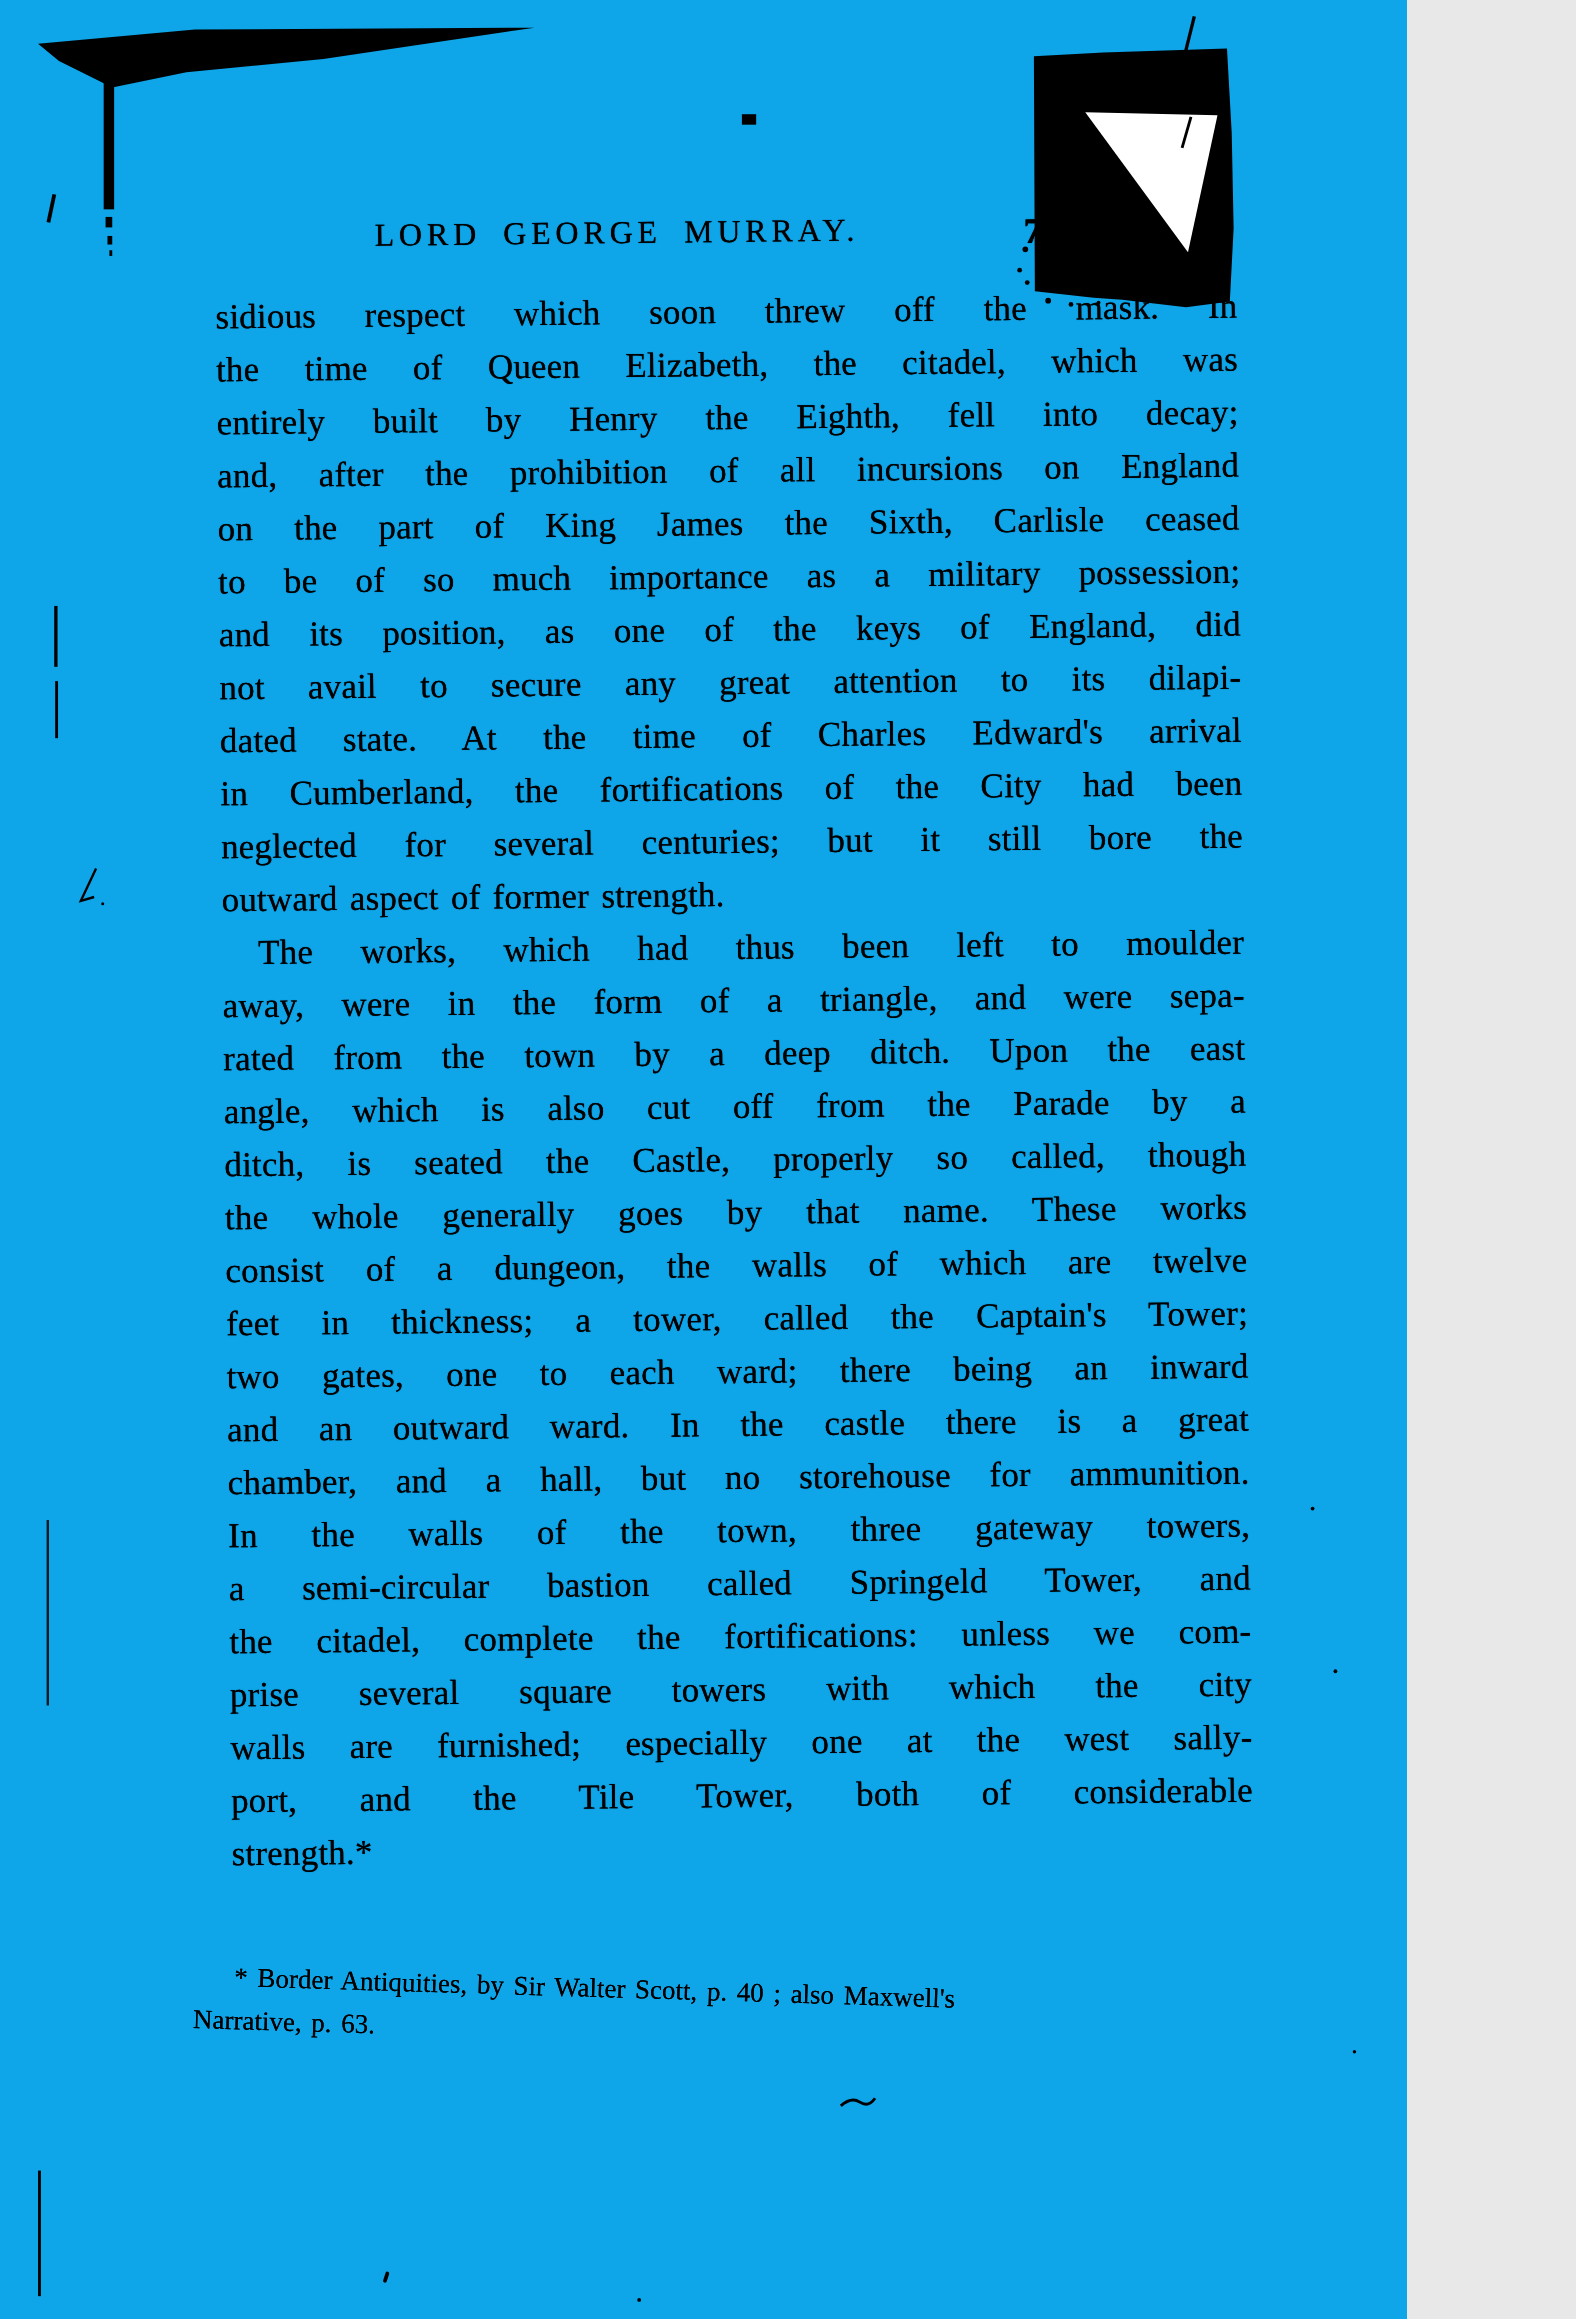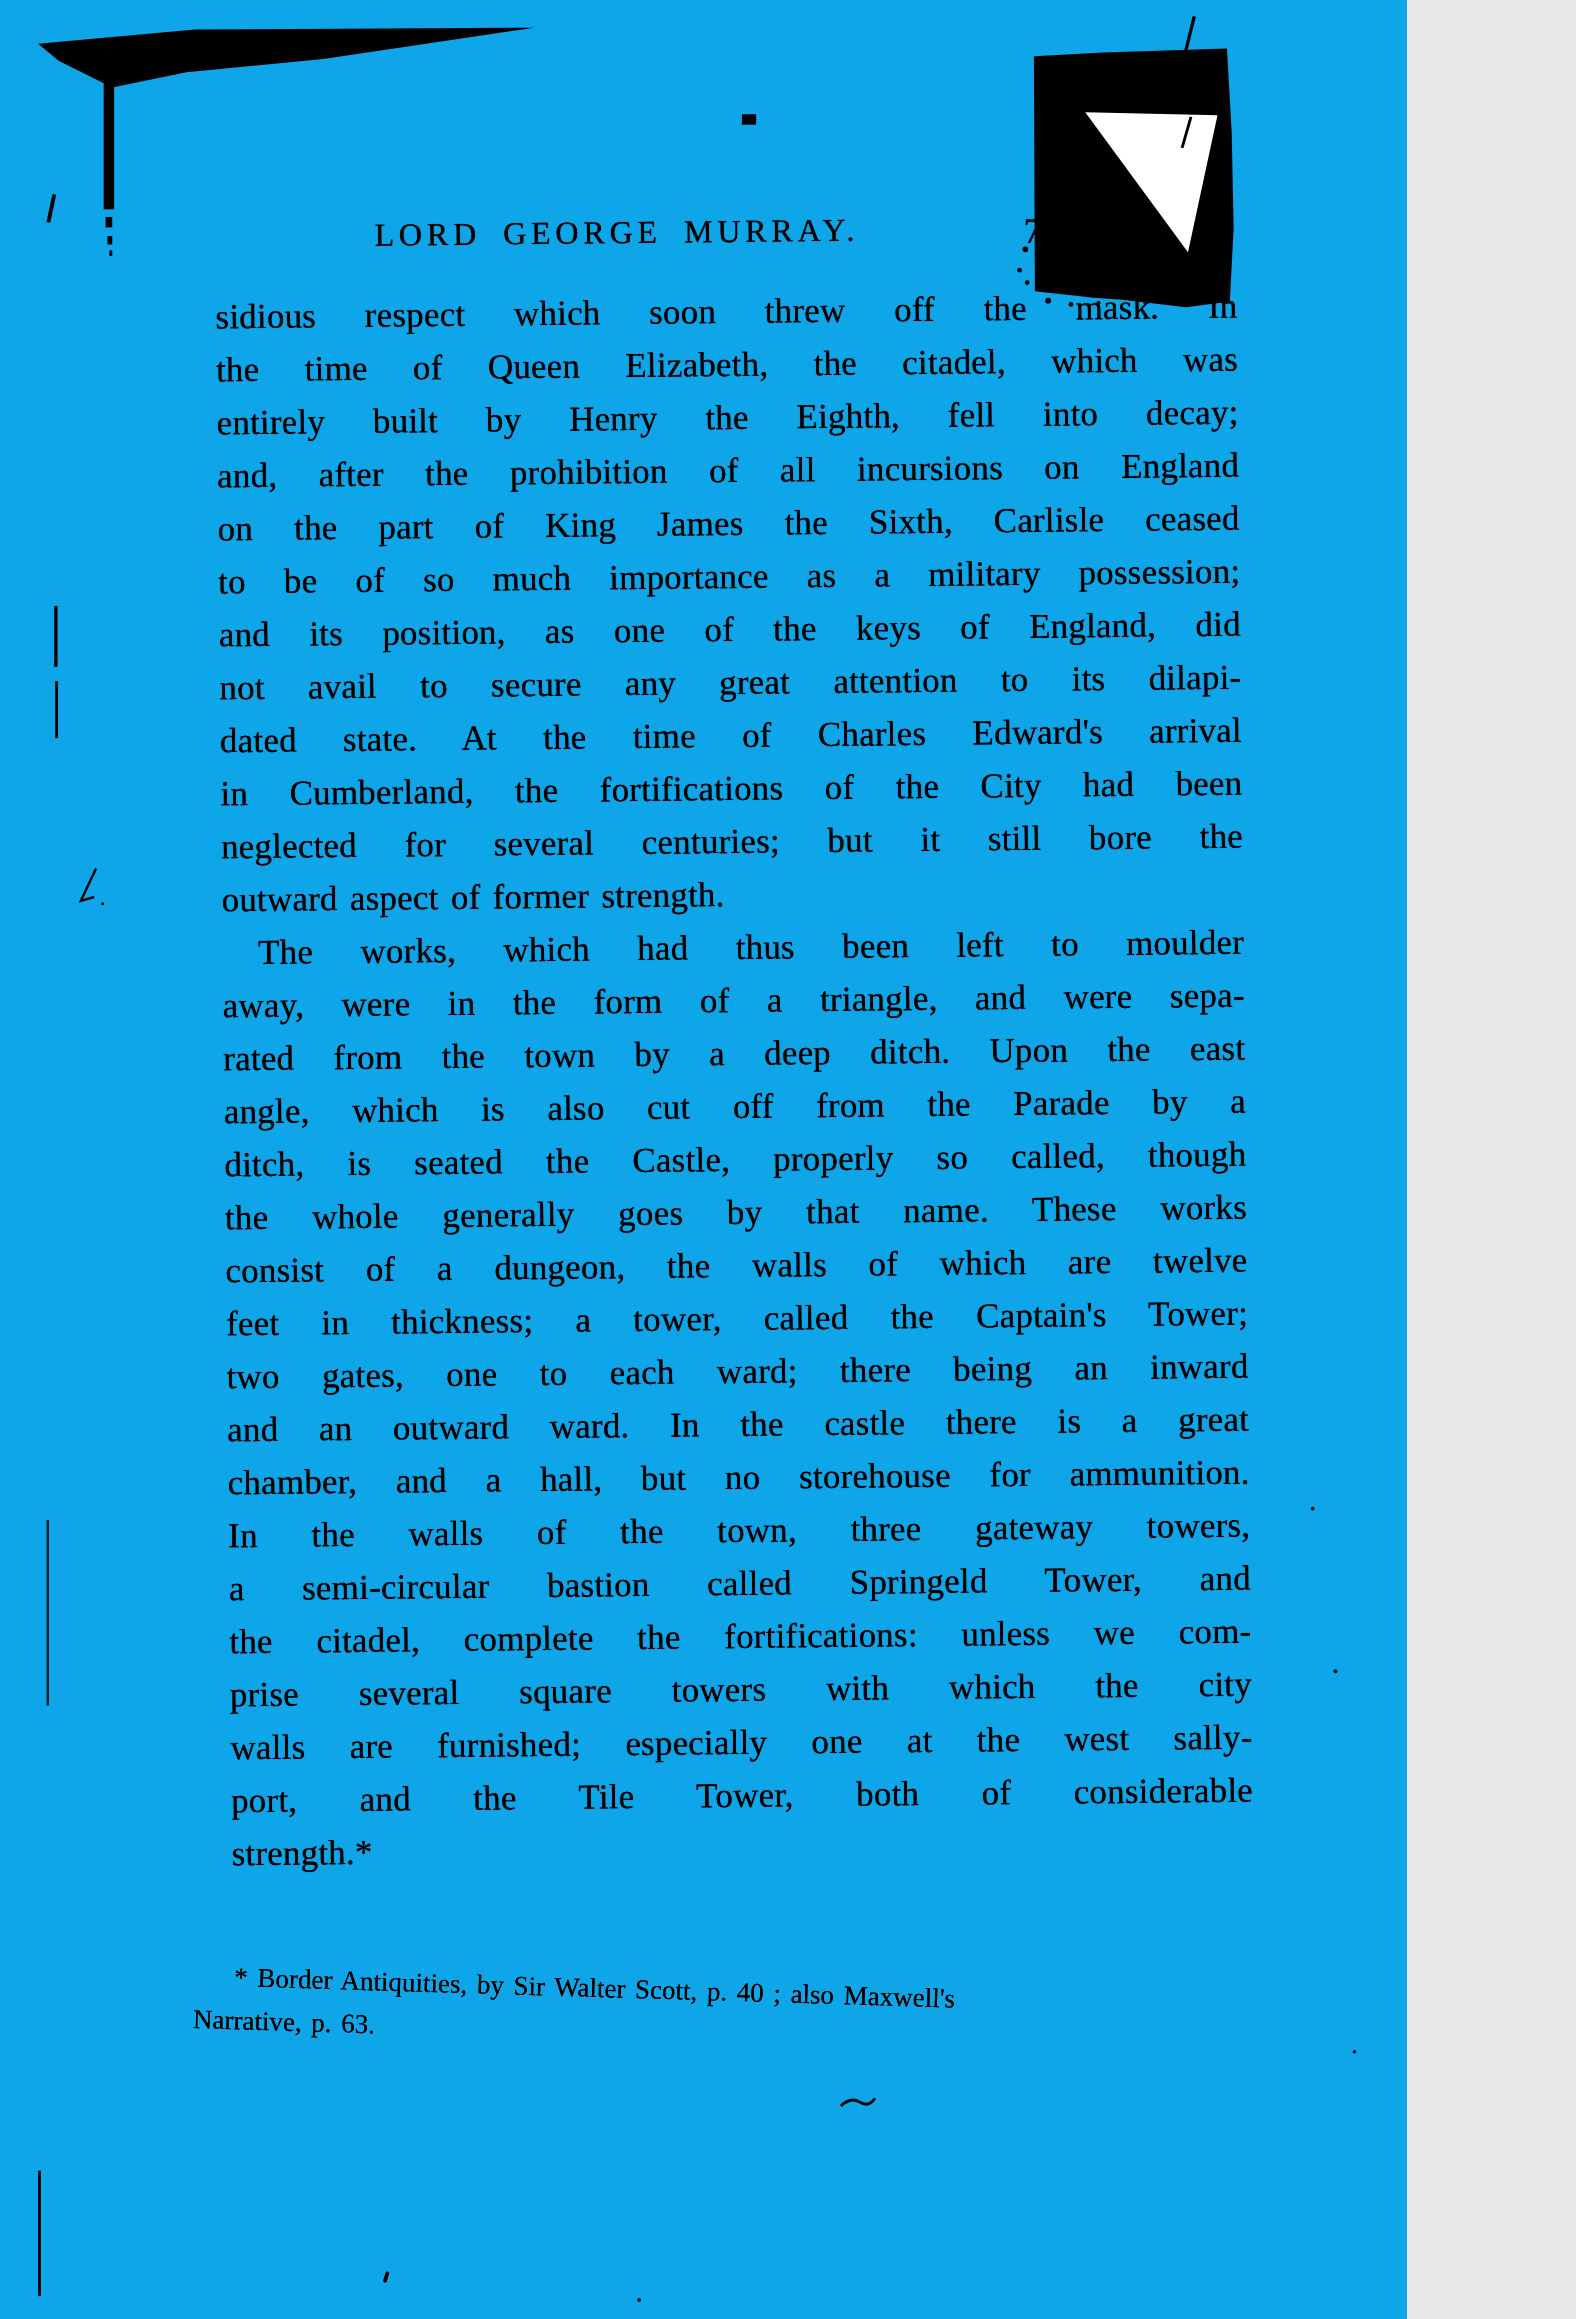--- a/index.html
+++ b/index.html
@@ -11,21 +11,21 @@
   .content{
     position:absolute;left:223px;top:190px;width:1022px;
     transform:rotate(-0.6deg);transform-origin:50% 50%;
   }
   .header-row{position:relative;height:44px;margin-top:21px;margin-bottom:30px;}
   .running-title{
     position:absolute;left:160px;top:1.9px;font-size:32px;letter-spacing:4.8px;
     word-spacing:9.5px;white-space:nowrap;text-shadow:0 0 0.8px #000;
   }
   .page-number{
-    position:absolute;left:809px;top:1.9px;font-size:36px;font-weight:normal;
+    position:absolute;left:809px;top:1.9px;font-size:36px;font-weight:bold;
     letter-spacing:1.9px;text-shadow:0 0 0.8px #000;
   }
   .textblock{
     font-size:35px;line-height:53px;word-spacing:3.3px;letter-spacing:0.2px;
     text-shadow:0 0 0.7px #000;
   }
   .line{height:53px;text-align:justify;text-align-last:justify;text-justify:inter-word;}
   .line.last{text-align-last:left;}
   .para2 .line.first{text-indent:36px;}
   .footnote{

